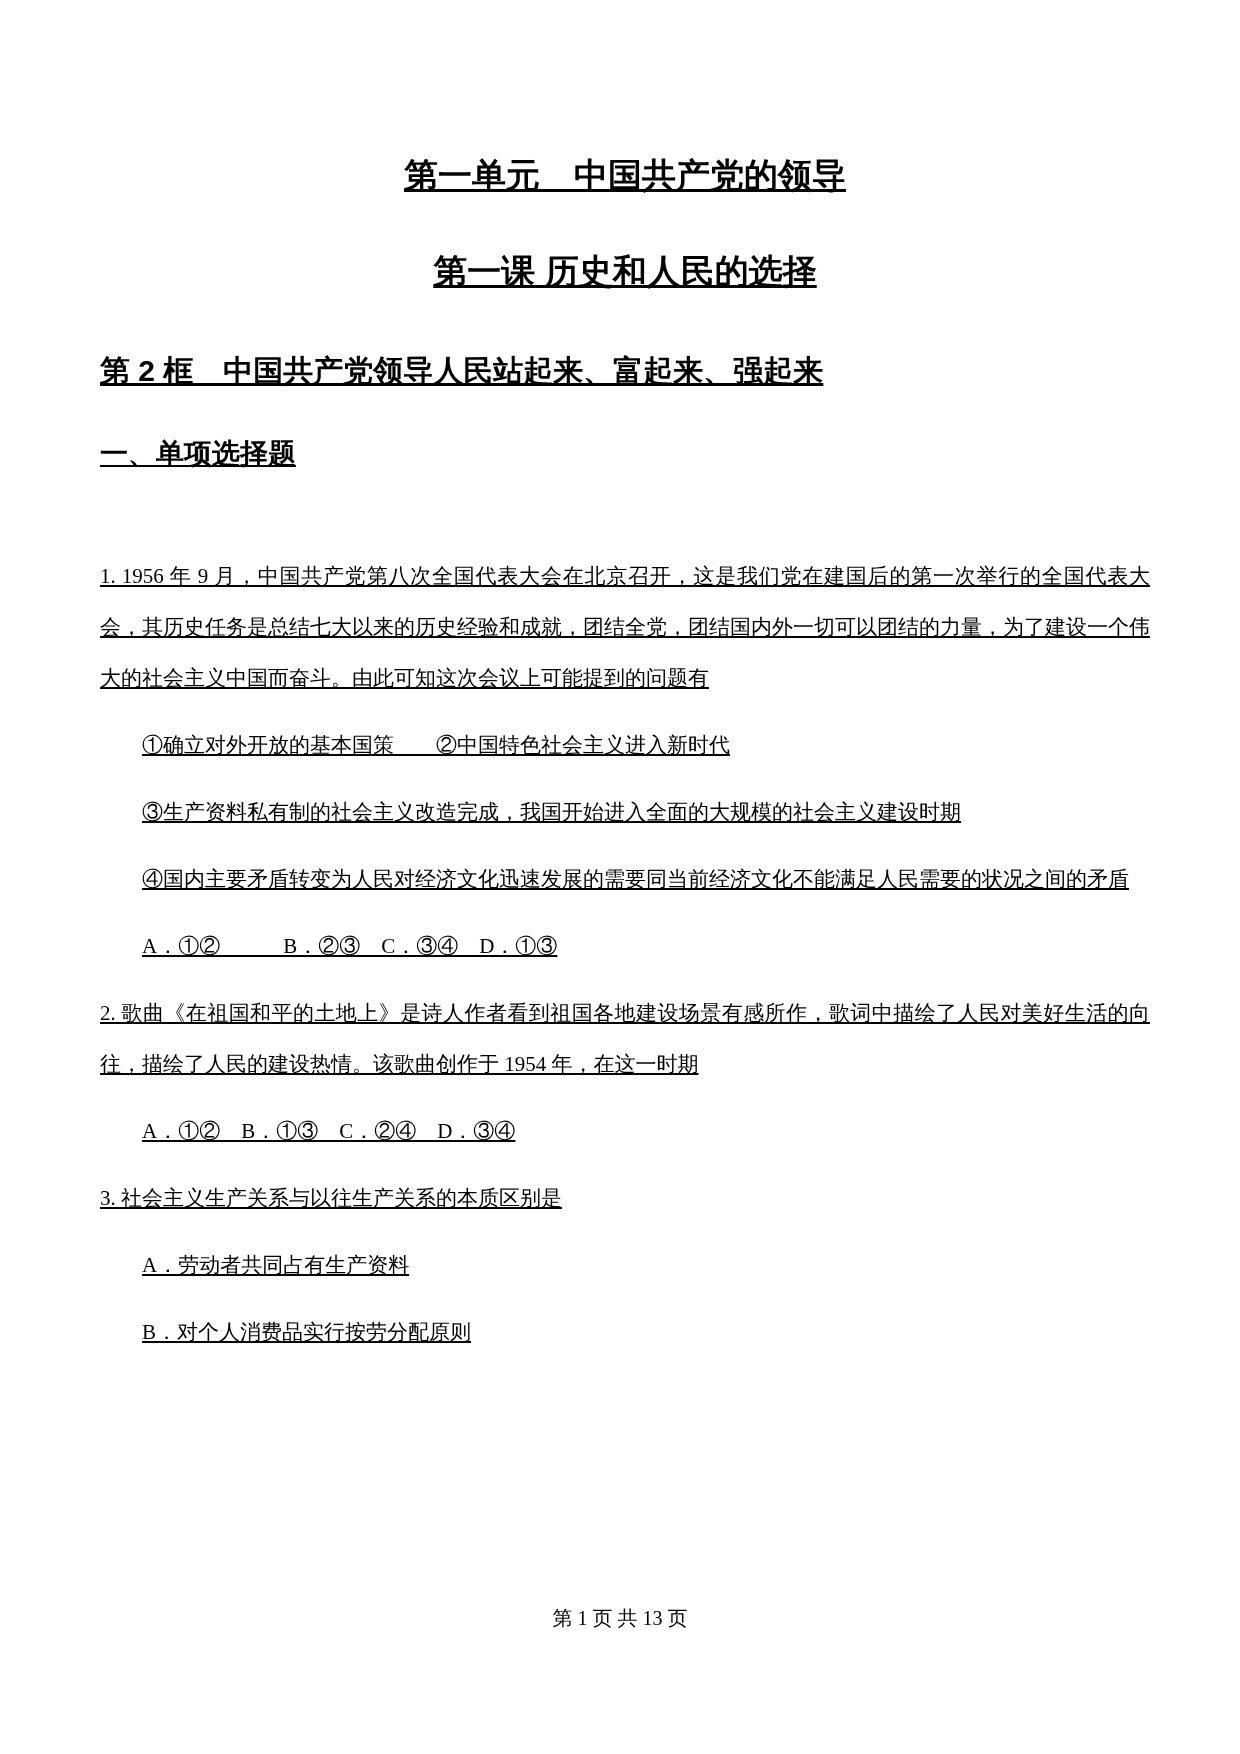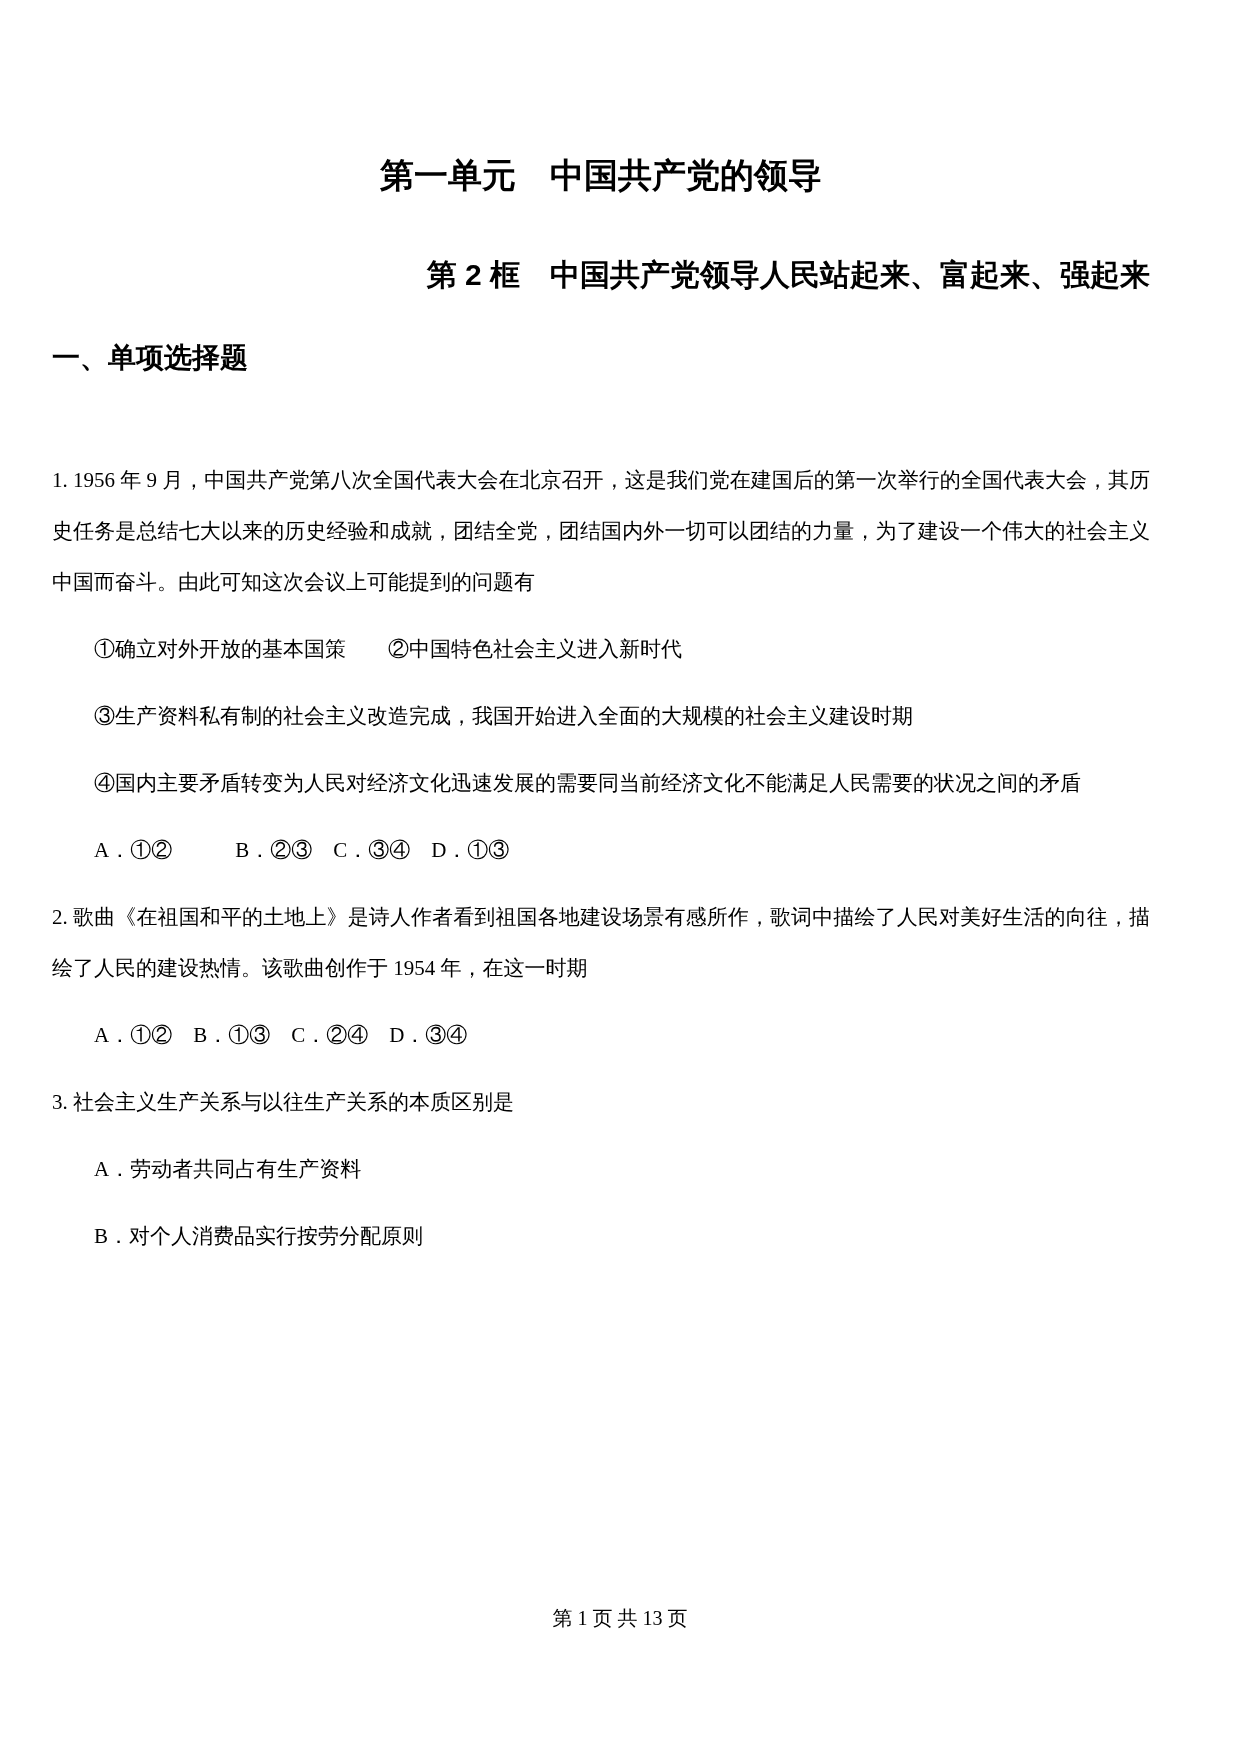--- a/index.html
+++ b/index.html
@@ -12,37 +12,38 @@
     width: 1240px;
     height: 1754px;
     margin: 0 auto;
     background: #ffffff;
     color: #000000;
     font-family: "Liberation Serif", serif;
     overflow: hidden;
     box-sizing: border-box;
   }
   .content {
-    padding: 155px 90px 0 52px;
+    padding: 155px 90px 0 100px;
+    text-decoration: underline;
   }
   .title-1, .title-2 {
     font-family: "Liberation Sans", sans-serif;
     font-weight: bold;
     font-size: 34px;
     line-height: 40px;
     text-align: center;
     margin: 0;
   }
   .title-2 { margin-top: 56px; }
   .title-3 {
     font-family: "Liberation Sans", sans-serif;
     font-weight: bold;
     font-size: 30px;
     line-height: 36px;
-    text-align: right;
+    text-align: left;
     margin: 62px 0 0 0;
   }
   .section-heading {
     font-family: "Liberation Sans", sans-serif;
     font-weight: bold;
     font-size: 28px;
     line-height: 26px;
     margin: 52px 0 0 0;
   }
   p.body-line {
@@ -64,20 +65,21 @@
     line-height: 24px;
   }
 </style>
 </head>
 <body>
 
 <div class="page">
   <div class="content">
 
     <h1 class="title-1">第一单元　中国共产党的领导</h1>
+    <h2 class="title-2">第一课 历史和人民的选择</h2>
     <h3 class="title-3">第 2 框　中国共产党领导人民站起来、富起来、强起来</h3>
 
     <div class="section-heading">一、单项选择题</div>
 
     <div>
       <p class="body-line first-stem">1. 1956 年 9 月，中国共产党第八次全国代表大会在北京召开，这是我们党在建国后的第一次举行的全国代表大会，其历史任务是总结七大以来的历史经验和成就，团结全党，团结国内外一切可以团结的力量，为了建设一个伟大的社会主义中国而奋斗。由此可知这次会议上可能提到的问题有</p>
       <p class="body-line indent">①确立对外开放的基本国策　　②中国特色社会主义进入新时代</p>
       <p class="body-line indent">③生产资料私有制的社会主义改造完成，我国开始进入全面的大规模的社会主义建设时期</p>
       <p class="body-line indent">④国内主要矛盾转变为人民对经济文化迅速发展的需要同当前经济文化不能满足人民需要的状况之间的矛盾</p>
       <p class="body-line indent">A．①②　　　B．②③　C．③④　D．①③</p>

